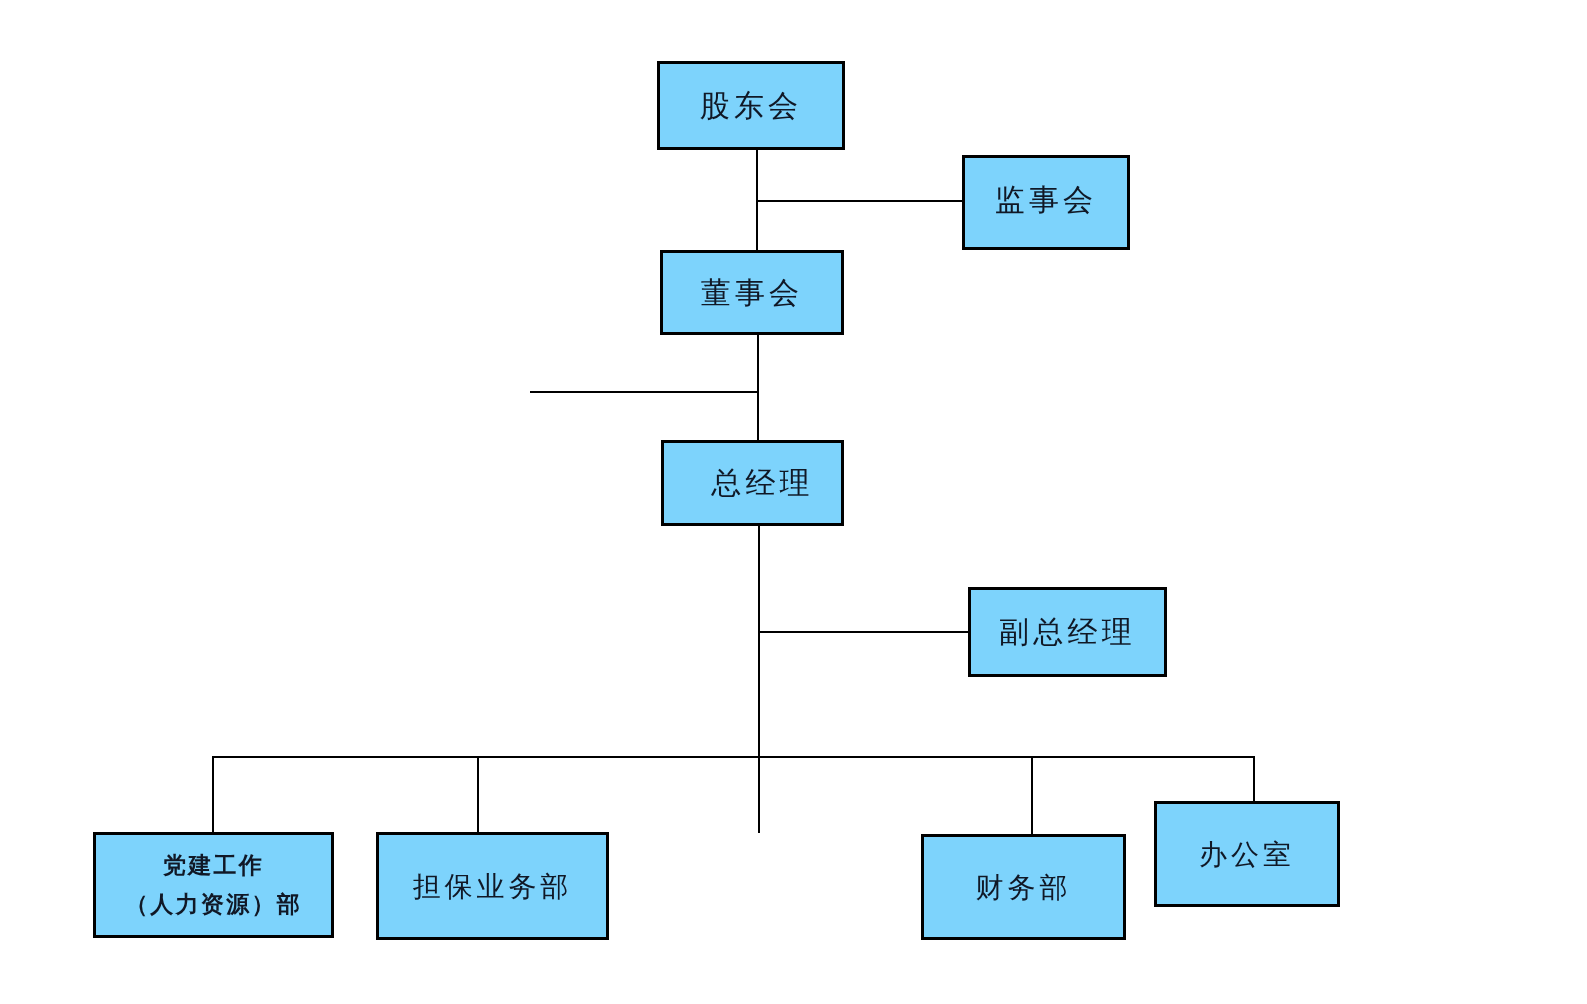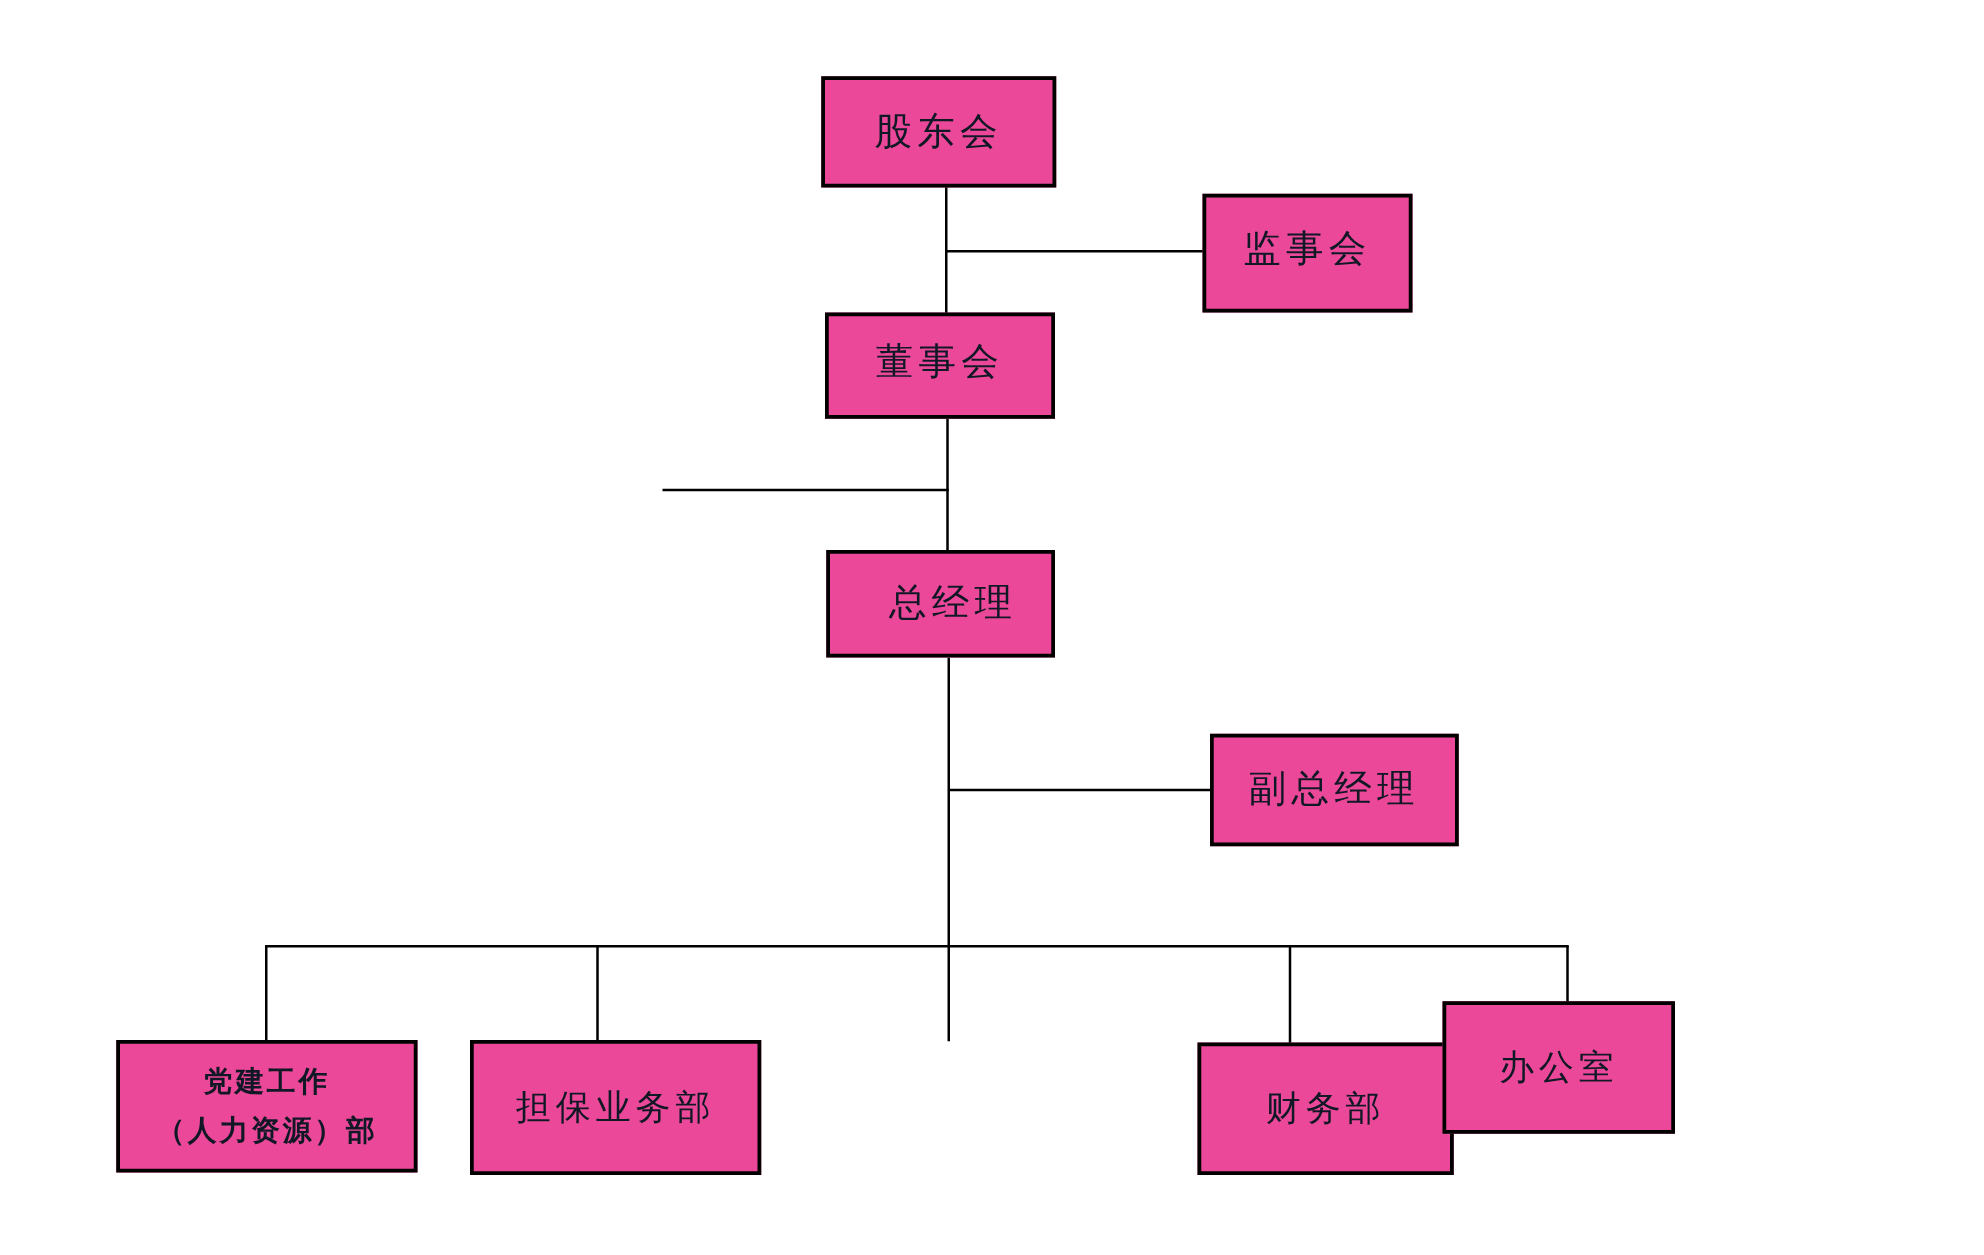--- a/index.html
+++ b/index.html
@@ -11,21 +11,21 @@
     position: relative;
     width: 1587px;
     height: 1004px;
     background: #ffffff;
     overflow: hidden;
     font-family: "Liberation Serif", "DejaVu Serif", serif;
   }
   .node {
     position: absolute;
     box-sizing: border-box;
-    background: #ec4899;
+    background: #7dd3fc;
     border: 3px solid #000000;
     display: flex;
     align-items: center;
     justify-content: center;
     flex-direction: column;
     color: #101826;
     font-size: 30px;
     letter-spacing: 0.14em;
     text-align: center;
     line-height: 1.25;
@@ -63,21 +63,21 @@
   <div class="line v" style="left:1253px; top:757px; height:78px;"></div>
 
   <div class="node" style="left:657px; top:61px; width:188px; height:89px;">
     <span class="node-label">股东会</span>
   </div>
 
   <div class="node" style="left:962px; top:155px; width:168px; height:95px;font-family:Liberation Mono, monospace;">
     <span class="node-label">监事会</span>
   </div>
 
-  <div class="node" style="left:660px; top:250px; width:184px; height:85px;font-family:Liberation Mono, monospace;">
+  <div class="node" style="left:660px; top:250px; width:184px; height:85px;">
     <span class="node-label">董事会</span>
   </div>
 
 
   <div class="node" style="left:661px; top:440px; width:183px; height:86px;padding-left:20px;">
     <span class="node-label">总经理</span>
   </div>
 
   <div class="node" style="left:968px; top:587px; width:199px; height:90px;">
     <span class="node-label">副总经理</span>
@@ -86,21 +86,21 @@
   <div class="node small" style="left:93px; top:832px; width:241px; height:106px;">
     <span class="node-label">党建工作</span>
     <span class="node-label">（人力资源）部</span>
   </div>
 
   <div class="node dept" style="left:376px; top:832px; width:233px; height:108px;">
     <span class="node-label">担保业务部</span>
   </div>
 
 
-  <div class="node dept" style="left:921px; top:834px; width:205px; height:106px;margin-left:37px;">
+  <div class="node dept" style="left:921px; top:834px; width:205px; height:106px;">
     <span class="node-label">财务部</span>
   </div>
 
   <div class="node dept" style="left:1154px; top:801px; width:186px; height:106px;">
     <span class="node-label">办公室</span>
   </div>
 
 </div>
 
 </body></html>

